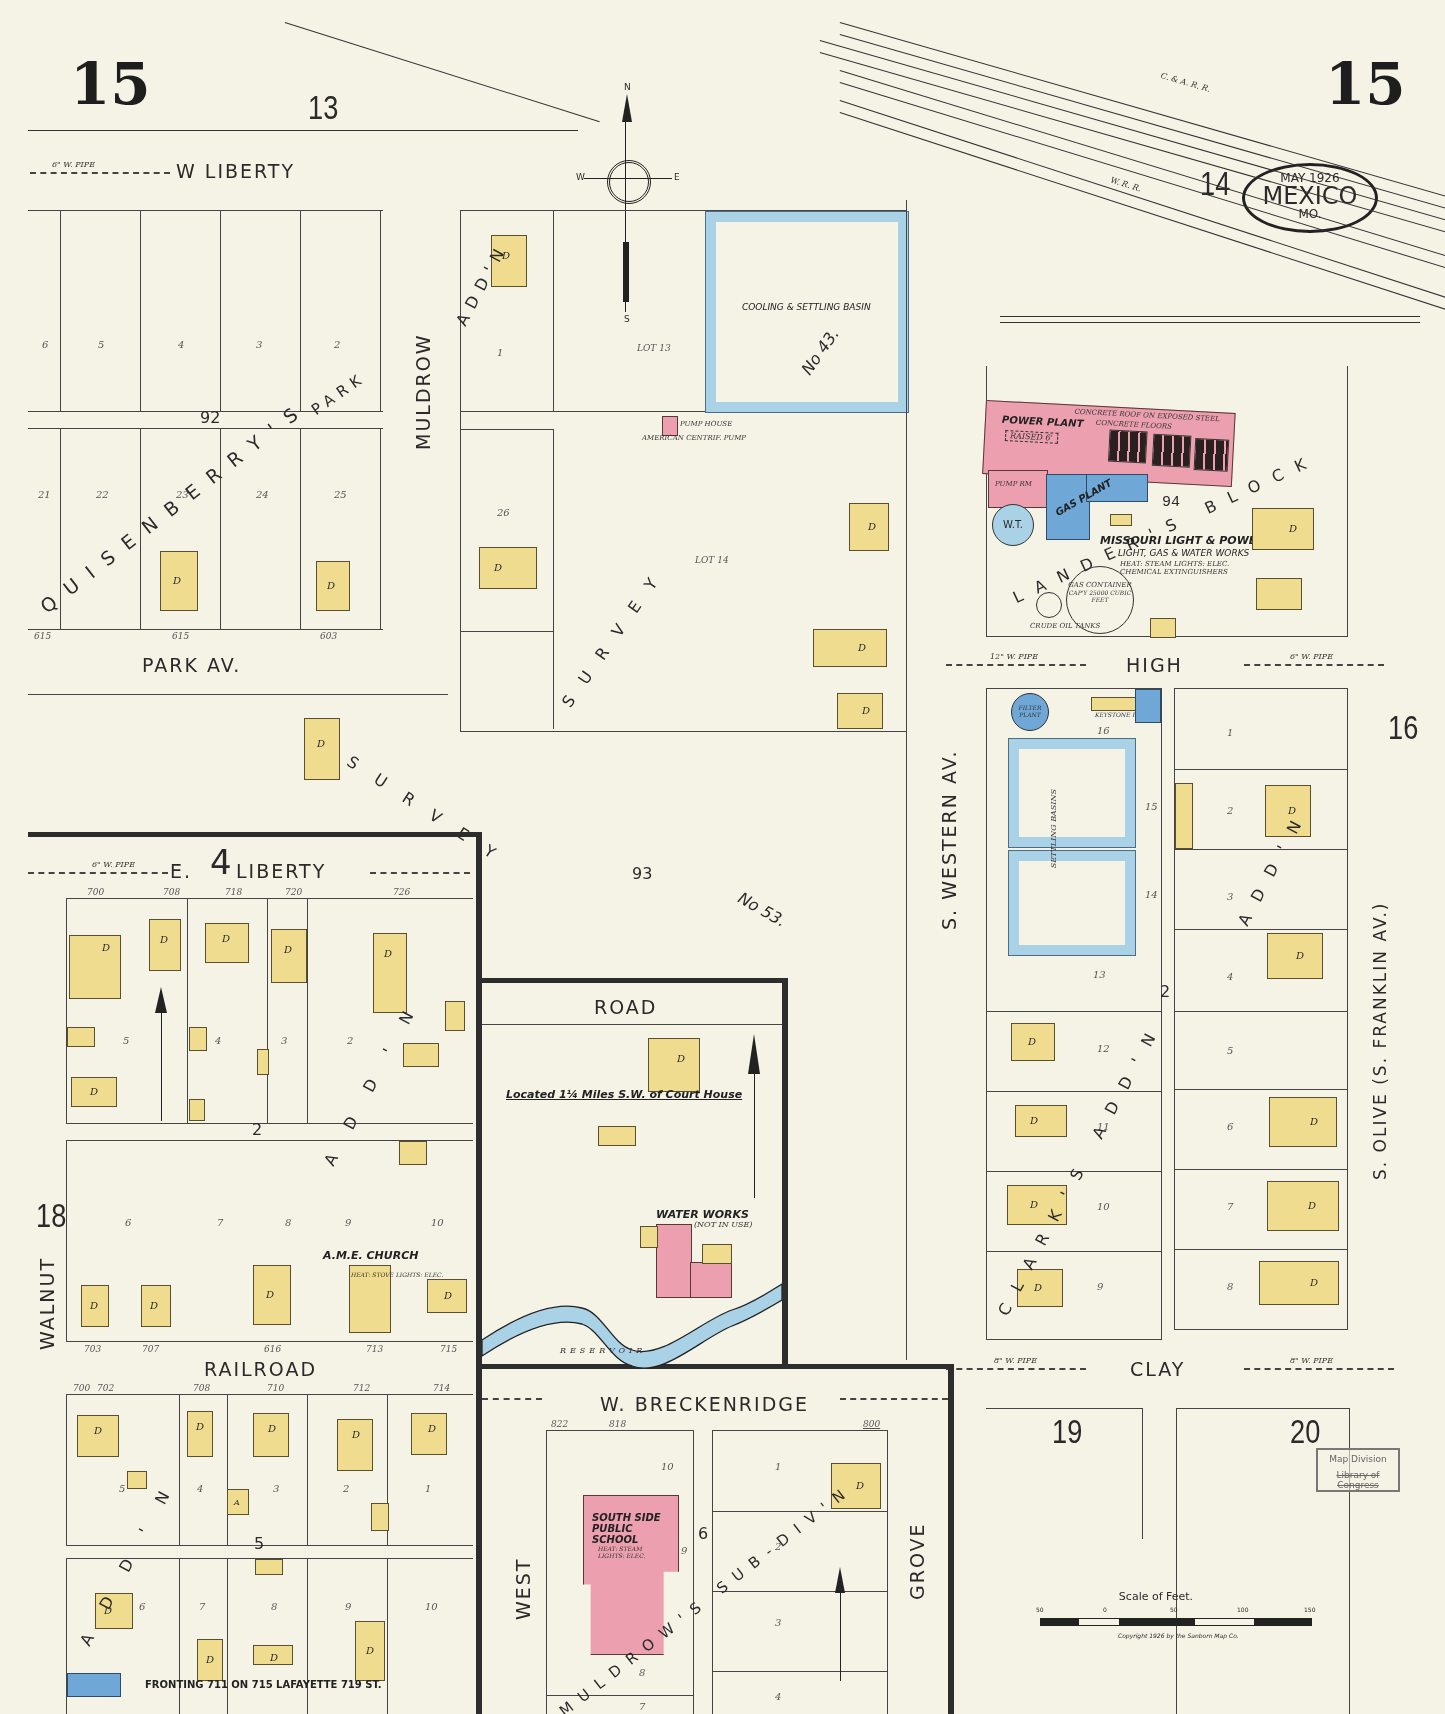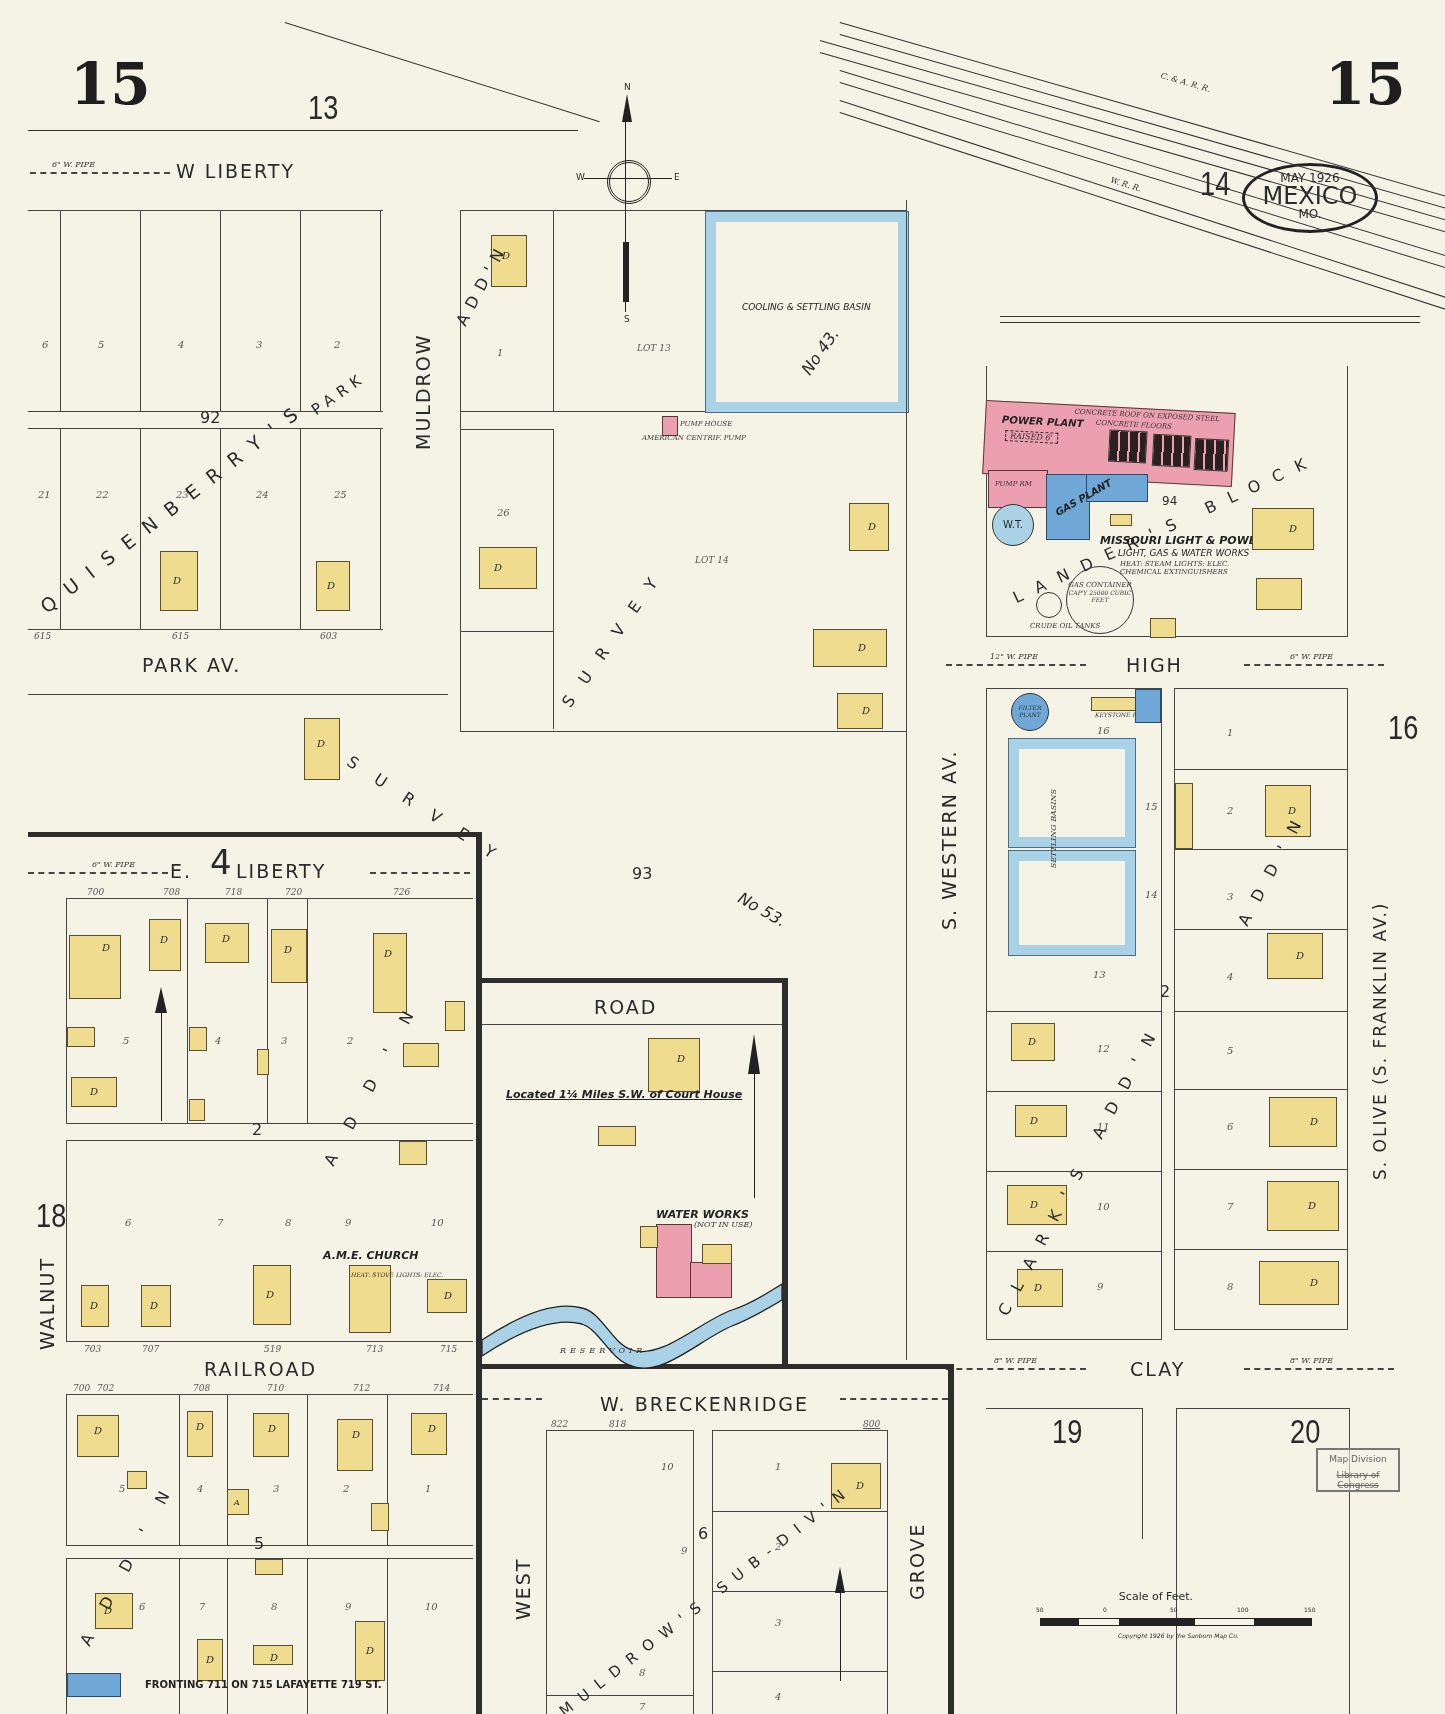--- a/index.html
+++ b/index.html
@@ -167,21 +167,21 @@
   <div class="abs small" style="left:110px;top:12px;font-size:7px;">CONCRETE FLOORS</div>
   <div class="abs" style="left:124px;top:22px;width:36px;height:30px;border:1px solid #333;background:repeating-linear-gradient(90deg,#2b2020 0 8px,#ec9fae 8px 10px);"></div>
   <div class="abs" style="left:168px;top:24px;width:36px;height:30px;border:1px solid #333;background:repeating-linear-gradient(90deg,#2b2020 0 8px,#ec9fae 8px 10px);"></div>
   <div class="abs" style="left:210px;top:26px;width:32px;height:30px;border:1px solid #333;background:repeating-linear-gradient(90deg,#2b2020 0 8px,#ec9fae 8px 10px);"></div>
 </div>
 <div class="abs bld-p" style="left:988px;top:470px;width:58px;height:36px;"><span class="small" style="font-size:7px;margin-left:6px;">PUMP RM</span></div>
 <div class="abs bld-b" style="left:1046px;top:474px;width:42px;height:64px;"></div>
 <div class="abs bld-b" style="left:1086px;top:474px;width:60px;height:26px;"></div>
 <div class="abs label" style="left:1052px;top:492px;transform:rotate(-30deg);font-size:10px;">GAS PLANT</div>
 <div class="abs" style="left:992px;top:504px;width:40px;height:40px;border-radius:50%;background:#a9d2e6;border:1.3px solid #333;text-align:center;line-height:40px;font-size:10px;">W.T.</div>
-<div class="abs" style="left:1162px;top:494px;font-size:12px;">94</div>
+<div class="abs" style="left:1162px;top:494px;font-size:15px;font-family:Liberation Mono, monospace;">94</div>
 <div class="abs bld-y" style="left:1110px;top:514px;width:20px;height:10px;"></div>
 <div class="abs diag" style="left:1010px;top:590px;transform:rotate(-25deg);font-size:16px;letter-spacing:14px;">LANDER'S   BLOCK</div>
 <div class="abs label" style="left:1100px;top:534px;font-size:11px;">MISSOURI LIGHT &amp; POWER CO.</div>
 <div class="abs label" style="left:1118px;top:548px;font-size:9px;font-weight:normal;">LIGHT, GAS &amp; WATER WORKS</div>
 <div class="abs small" style="left:1120px;top:560px;font-size:7px;">HEAT: STEAM  LIGHTS: ELEC.</div>
 <div class="abs small" style="left:1120px;top:568px;font-size:7px;">CHEMICAL EXTINGUISHERS</div>
 <div class="abs" style="left:1066px;top:566px;width:66px;height:66px;border-radius:50%;border:1.3px solid #333;">
   <div class="small" style="font-size:7px;margin-top:14px;text-align:center;">GAS CONTAINER</div>
   <div class="small" style="font-size:6px;text-align:center;white-space:normal;">CAP'Y 25000 CUBIC FEET</div>
 </div>
@@ -328,21 +328,21 @@
   <div class="abs bld-y" style="left:74px;top:144px;width:28px;height:40px;"><span style="margin-left:8px;line-height:40px;">D</span></div>
   <div class="abs bld-y" style="left:186px;top:124px;width:36px;height:58px;"><span style="margin-left:12px;line-height:58px;">D</span></div>
   <div class="abs bld-y" style="left:282px;top:124px;width:40px;height:66px;"></div>
   <div class="abs label" style="left:256px;top:108px;font-size:11px;">A.M.E. CHURCH</div>
   <div class="abs small" style="left:284px;top:130px;font-size:6px;">HEAT: STOVE  LIGHTS: ELEC.</div>
   <div class="abs bld-y" style="left:360px;top:138px;width:38px;height:32px;"><span style="margin-left:16px;line-height:32px;">D</span></div>
 </div>
 <div class="abs" style="left:84px;top:1344px;width:400px;">
   <span class="abs addr" style="left:0;">703</span>
   <span class="abs addr" style="left:58px;">707</span>
-  <span class="abs addr" style="left:180px;">519</span>
+  <span class="abs addr" style="left:180px;">616</span>
   <span class="abs addr" style="left:282px;">713</span>
   <span class="abs addr" style="left:356px;">715</span>
 </div>
 
 <div class="abs" style="left:66px;top:1394px;width:406px;height:150px;border:1.3px solid #444;border-right:none;">
   <span class="abs addr" style="left:6px;top:-12px;">700</span>
   <span class="abs addr" style="left:30px;top:-12px;">702</span>
   <span class="abs addr" style="left:126px;top:-12px;">708</span>
   <span class="abs addr" style="left:200px;top:-12px;">710</span>
   <span class="abs addr" style="left:286px;top:-12px;">712</span>
@@ -403,20 +403,24 @@
   <path d="M0,80 C30,60 70,40 100,48 C120,52 130,84 150,90 C180,100 220,60 250,50 C270,44 290,30 300,24 L300,40 C290,46 270,58 250,66 C220,78 180,118 150,106 C128,100 118,70 100,64 C70,56 30,76 0,96 Z" fill="#a9d2e6" stroke="#222" stroke-width="1.3"></path>
 </svg>
 <div class="abs small" style="left:560px;top:1346px;letter-spacing:4px;">RESERVOIR</div>
 
 <div class="abs pipe" style="left:482px;top:1398px;width:60px;"></div>
 <div class="abs pipe" style="left:840px;top:1398px;width:108px;"></div>
 <div class="abs" style="left:546px;top:1430px;width:146px;height:284px;border-top:1.3px solid #444;border-left:1.3px solid #444;border-right:1.3px solid #444;">
   <span class="abs addr" style="left:4px;top:-12px;">822</span>
   <span class="abs addr" style="left:62px;top:-12px;">818</span>
   <span class="abs lot" style="left:114px;top:30px;">10</span>
+  <div class="abs bld-p" style="left:36px;top:64px;width:94px;height:158px;clip-path:polygon(0 0,28% 0,28% -4%,100% 0,100% 48%,84% 48%,84% 100%,8% 100%,8% 56%,0 56%);">
+    <div class="label" style="margin:16px 0 0 8px;font-size:10px;white-space:normal;width:80px;line-height:1.1;">SOUTH SIDE PUBLIC SCHOOL</div>
+    <div class="small" style="margin-left:14px;font-size:6px;white-space:normal;width:60px;">HEAT: STEAM  LIGHTS: ELEC.</div>
+  </div>
   <span class="abs lot" style="left:134px;top:114px;">9</span>
   <span class="abs lot" style="left:92px;top:236px;">8</span>
   <div class="abs" style="left:0;top:264px;width:146px;height:1px;background:#444;"></div>
   <span class="abs lot" style="left:92px;top:270px;">7</span>
 </div>
 <div class="abs" style="left:698px;top:1524px;font-size:16px;">6</div>
 <div class="abs" style="left:712px;top:1430px;width:174px;height:284px;border-top:1.3px solid #444;border-left:1.3px solid #444;border-right:1.3px solid #444;">
   <span class="abs addr" style="left:150px;top:-12px;text-decoration:underline;">800</span>
   <span class="abs lot" style="left:62px;top:30px;">1</span>
   <div class="abs bld-y" style="left:118px;top:32px;width:48px;height:44px;"><span style="margin-left:24px;line-height:44px;">D</span></div>

